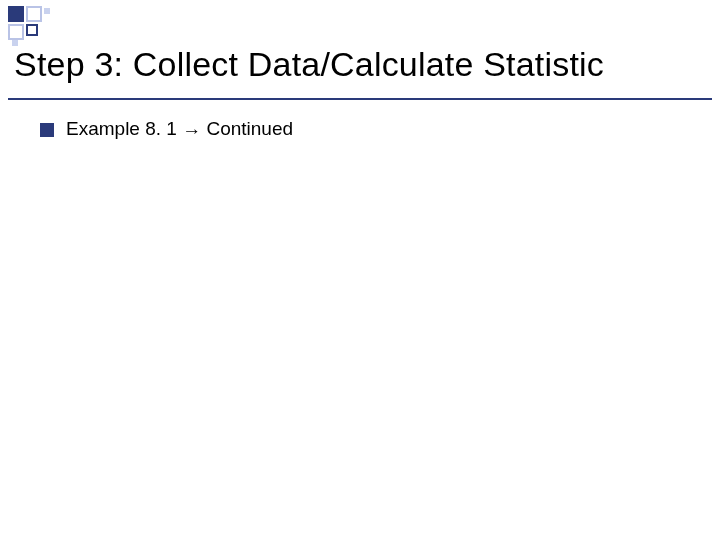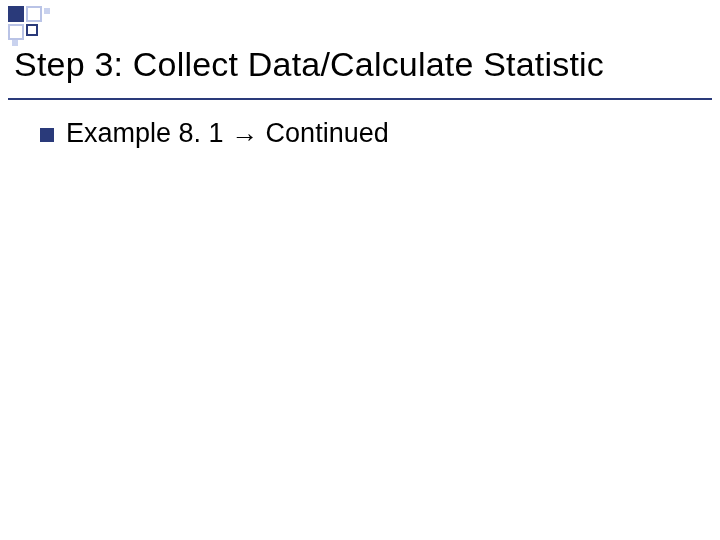--- a/index.html
+++ b/index.html
@@ -87,21 +87,21 @@
     gap: 12px;
   }
   .bullet-square {
     width: 14px;
     height: 14px;
     background: #2a3a7a;
     flex: 0 0 auto;
     margin-top: 2px;
   }
   .bullet-text {
-    font-size: 27px;
+    font-size: 19px;
     color: #000;
     white-space: nowrap;
   }
   .arrow {
     font-family: Arial, "Segoe UI Symbol", sans-serif;
   }
 </style>
 </head>
 <body>
 

